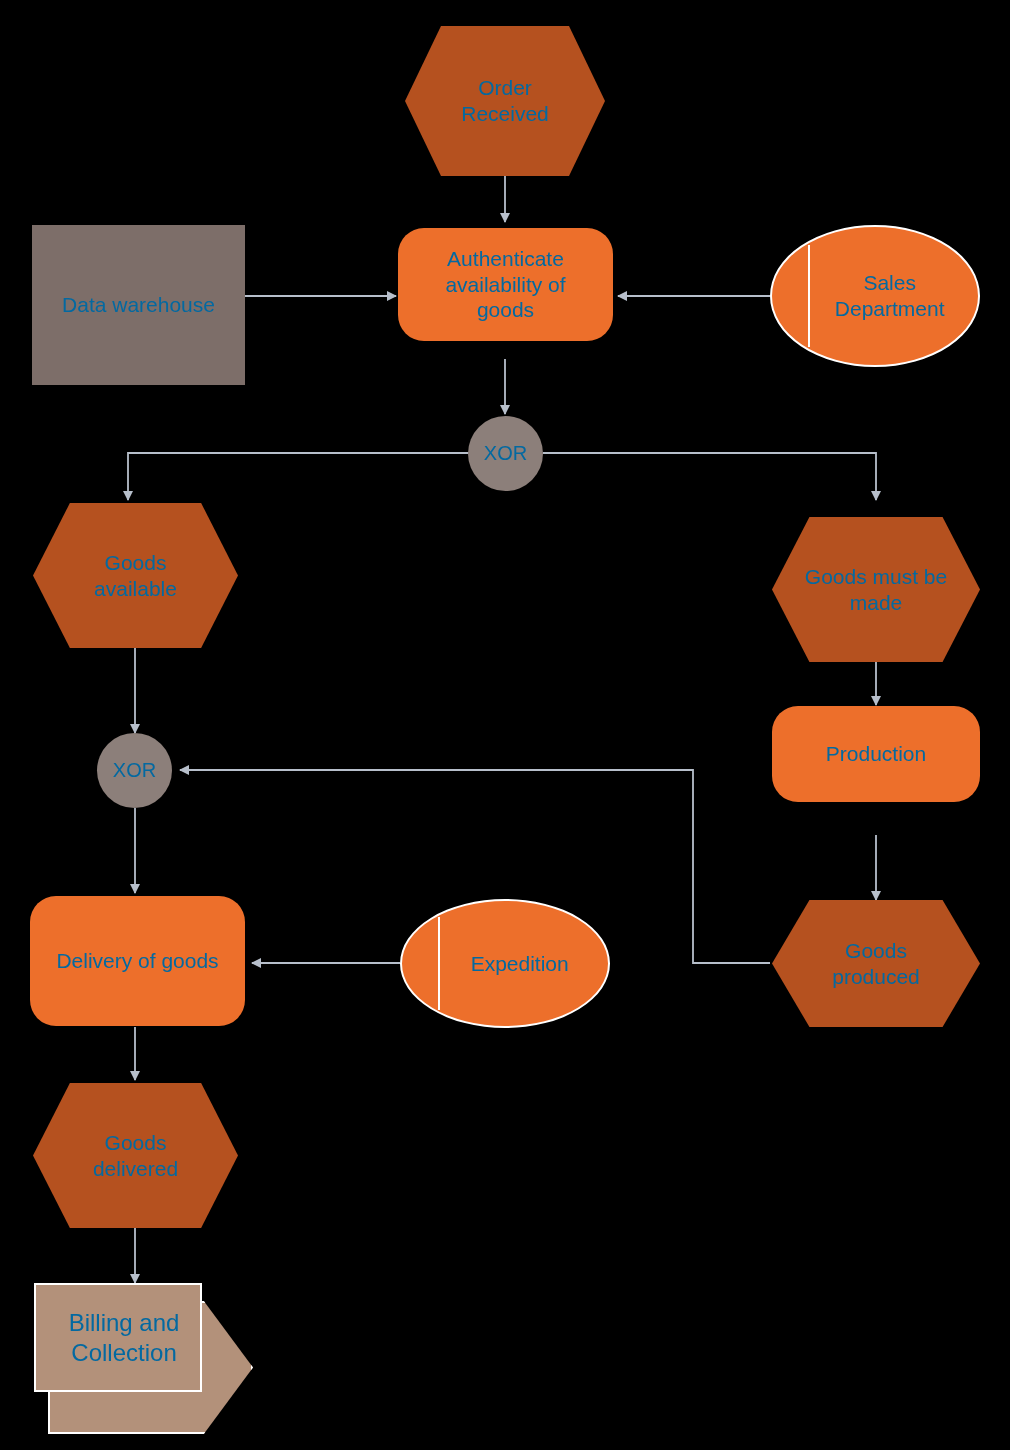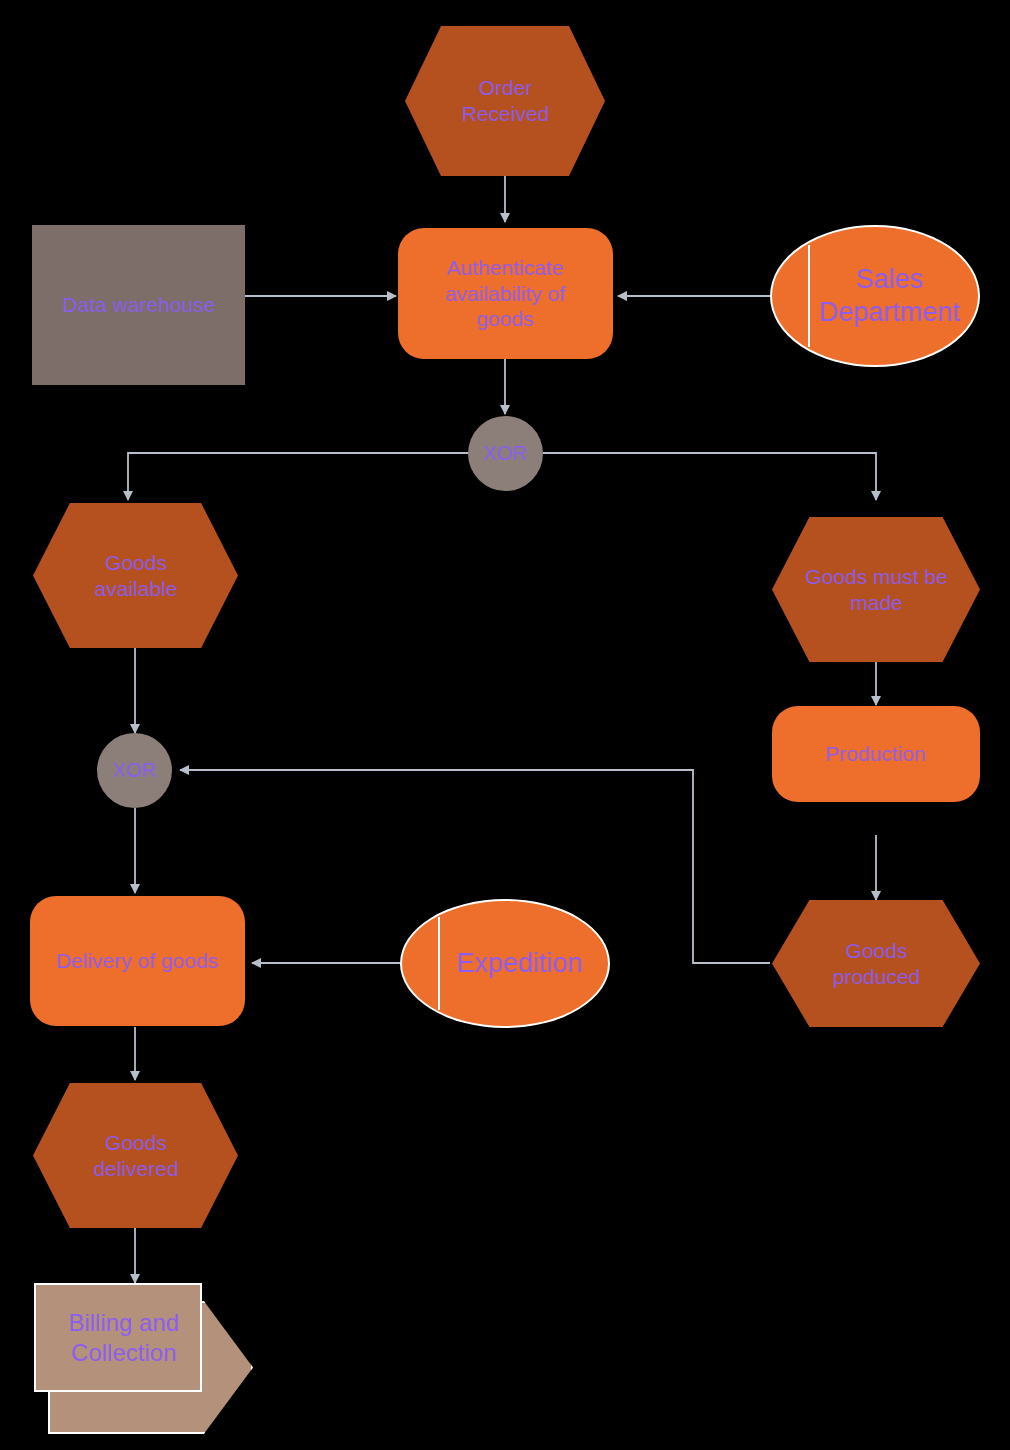--- a/index.html
+++ b/index.html
@@ -22,21 +22,21 @@
     width: 1010px;
     height: 1450px;
     pointer-events: none;
   }
   .node {
     position: absolute;
     display: flex;
     align-items: center;
     justify-content: center;
     text-align: center;
-    color: #8b5cf6;
+    color: #0369a1;
     box-sizing: border-box;
     line-height: 1.22;
   }
   .node .lbl {
     position: relative;
     z-index: 3;
     padding: 0 6px;
     white-space: pre-line;
   }
 
@@ -61,21 +61,21 @@
     position: absolute;
     left: 0; top: 0;
     width: 100%; height: 100%;
     background: #ED6F2B;
     border-radius: 26px;
     z-index: 1;
   }
 
   
   .org {
-    font-size: 27px;
+    font-size: 21px;
   }
   .org .shape {
     position: absolute;
     left: 0; top: 0;
     width: 100%; height: 100%;
     background: #ED6F2B;
     border: 2px solid #ffffff;
     border-radius: 50%;
     box-sizing: border-box;
     z-index: 1;
@@ -197,21 +197,21 @@
     <div class="shape"></div>
     <div class="lbl">Order
 Received</div>
   </div>
 
   <div class="node data" style="left:32px; top:225px; width:213px; height:160px;align-items:center;">
     <div class="shape"></div>
     <div class="lbl">Data warehouse</div>
   </div>
 
-  <div class="node func" style="left:398px; top:228px; width:215px; height:131px;">
+  <div class="node func" style="left:398px; top:228px; width:215px; height:113px;">
     <div class="shape"></div>
     <div class="lbl">Authenticate
 availability of
 goods</div>
   </div>
 
   <div class="node org" style="left:770px; top:225px; width:210px; height:142px;">
     <div class="shape"></div>
     <div class="bar"></div>
     <div class="lbl">Sales

